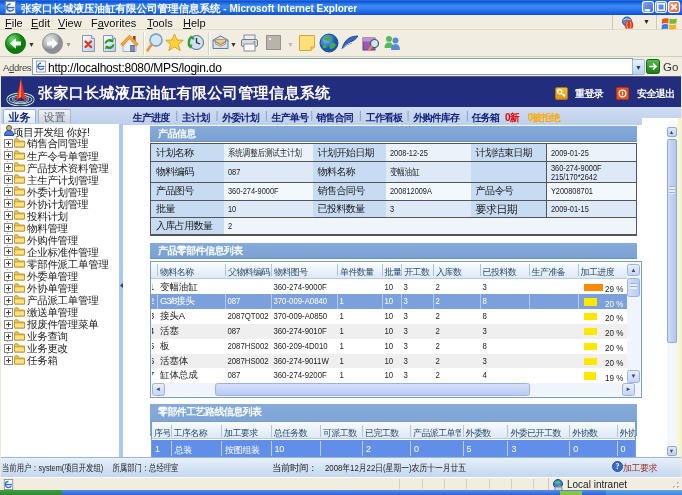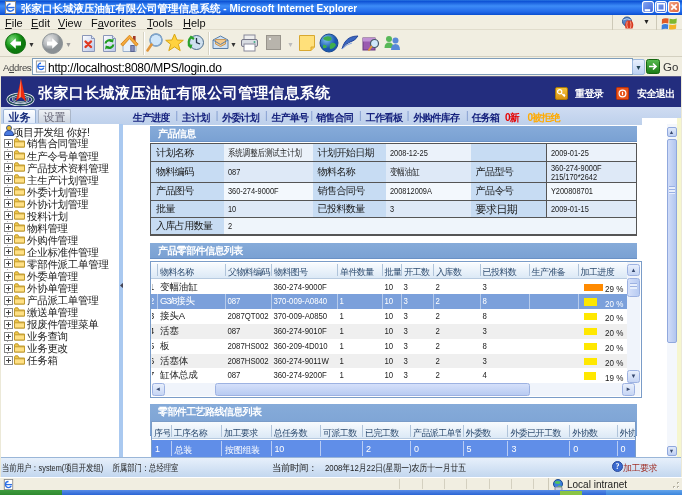--- a/index.html
+++ b/index.html
@@ -447,32 +447,32 @@
 <div class="abs" style="left:150px;top:142.5px;width:487px;height:93.0px;background:#555"></div>
 <div class="abs" style="left:151px;top:143.5px;width:73px;height:17.0px;background:#c7dcf3;overflow:hidden"></div>
 <div class="abs nw" style="left:151px;top:143.5px;width:103px;height:17.0px;font-size:10px;color:#1a1a1a;letter-spacing:-0.6px;line-height:17.0px;padding-left:5px">计划名称</div>
 <div class="abs" style="left:224px;top:143.5px;width:88.60000000000002px;height:17.0px;background:#ebf2fa;overflow:hidden"></div>
 <div class="abs nw" style="left:224px;top:143.5px;width:118.60000000000002px;height:17.0px;font-size:9.5px;color:#1a1a1a;letter-spacing:0px;transform:scaleX(0.78);transform-origin:left;line-height:17.0px;padding-left:5px">系统调整后测试主计划</div>
 <div class="abs" style="left:312.6px;top:143.5px;width:73.39999999999998px;height:17.0px;background:#c7dcf3;overflow:hidden"></div>
 <div class="abs nw" style="left:312.6px;top:143.5px;width:103.39999999999998px;height:17.0px;font-size:10px;color:#1a1a1a;letter-spacing:-0.6px;line-height:17.0px;padding-left:5px">计划开始日期</div>
 <div class="abs" style="left:386px;top:143.5px;width:84.60000000000002px;height:17.0px;background:#ebf2fa;overflow:hidden"></div>
 <div class="abs nw" style="left:386px;top:143.5px;width:114.60000000000002px;height:17.0px;font-size:9.5px;color:#1a1a1a;letter-spacing:0px;transform:scaleX(0.78);transform-origin:left;line-height:17.0px;padding-left:5px">2008-12-25</div>
 <div class="abs" style="left:470.6px;top:143.5px;width:75.89999999999998px;height:17.0px;background:#c7dcf3;overflow:hidden"></div>
+<div class="abs nw" style="left:470.6px;top:143.5px;width:105.89999999999998px;height:17.0px;font-size:10px;color:#1a1a1a;letter-spacing:-0.6px;line-height:17.0px;padding-left:5px">计划结束日期</div>
 <div class="abs" style="left:546.5px;top:143.5px;width:89.5px;height:17.0px;background:#ebf2fa;overflow:hidden"></div>
 <div class="abs nw" style="left:546.5px;top:143.5px;width:119.5px;height:17.0px;font-size:9.5px;color:#1a1a1a;letter-spacing:0px;transform:scaleX(0.78);transform-origin:left;line-height:17.0px;padding-left:5px">2009-01-25</div>
 <div class="abs" style="left:151px;top:161.5px;width:73px;height:20.5px;background:#c7dcf3;overflow:hidden"></div>
 <div class="abs nw" style="left:151px;top:161.5px;width:103px;height:20.5px;font-size:10px;color:#1a1a1a;letter-spacing:-0.6px;line-height:20.5px;padding-left:5px">物料编码</div>
 <div class="abs" style="left:224px;top:161.5px;width:88.60000000000002px;height:20.5px;background:#dee9f7;overflow:hidden"></div>
 <div class="abs nw" style="left:224px;top:161.5px;width:118.60000000000002px;height:20.5px;font-size:9.5px;color:#1a1a1a;letter-spacing:0px;transform:scaleX(0.78);transform-origin:left;line-height:20.5px;padding-left:5px">087</div>
 <div class="abs" style="left:312.6px;top:161.5px;width:73.39999999999998px;height:20.5px;background:#c7dcf3;overflow:hidden"></div>
 <div class="abs nw" style="left:312.6px;top:161.5px;width:103.39999999999998px;height:20.5px;font-size:10px;color:#1a1a1a;letter-spacing:-0.6px;line-height:20.5px;padding-left:5px">物料名称</div>
 <div class="abs" style="left:386px;top:161.5px;width:84.60000000000002px;height:20.5px;background:#dee9f7;overflow:hidden"></div>
 <div class="abs nw" style="left:386px;top:161.5px;width:114.60000000000002px;height:20.5px;font-size:9.5px;color:#1a1a1a;letter-spacing:0px;transform:scaleX(0.78);transform-origin:left;line-height:20.5px;padding-left:5px">变幅油缸</div>
 <div class="abs" style="left:470.6px;top:161.5px;width:75.89999999999998px;height:20.5px;background:#c7dcf3;overflow:hidden"></div>
-<div class="abs nw" style="left:470.6px;top:161.5px;width:105.89999999999998px;height:20.5px;font-size:10px;color:#1a1a1a;letter-spacing:-0.6px;line-height:20.5px;padding-left:5px">产品型号</div>
 <div class="abs" style="left:546.5px;top:161.5px;width:89.5px;height:20.5px;background:#dee9f7;overflow:hidden"></div>
 <div class="abs nw" style="left:546.5px;top:161.5px;width:119.5px;height:20.5px;font-size:9.5px;color:#1a1a1a;letter-spacing:0px;transform:scaleX(0.78);transform-origin:left;line-height:9.8px;padding-top:1px;padding-left:5px">360-274-9000F<br>215/170*2642</div>
 <div class="abs" style="left:151px;top:183px;width:73px;height:16.5px;background:#c7dcf3;overflow:hidden"></div>
 <div class="abs nw" style="left:151px;top:183px;width:103px;height:16.5px;font-size:10px;color:#1a1a1a;letter-spacing:-0.6px;line-height:16.5px;padding-left:5px">产品图号</div>
 <div class="abs" style="left:224px;top:183px;width:88.60000000000002px;height:16.5px;background:#f3f8fd;overflow:hidden"></div>
 <div class="abs nw" style="left:224px;top:183px;width:118.60000000000002px;height:16.5px;font-size:9.5px;color:#1a1a1a;letter-spacing:0px;transform:scaleX(0.78);transform-origin:left;line-height:16.5px;padding-left:5px">360-274-9000F</div>
 <div class="abs" style="left:312.6px;top:183px;width:73.39999999999998px;height:16.5px;background:#c7dcf3;overflow:hidden"></div>
 <div class="abs nw" style="left:312.6px;top:183px;width:103.39999999999998px;height:16.5px;font-size:10px;color:#1a1a1a;letter-spacing:-0.6px;line-height:16.5px;padding-left:5px">销售合同号</div>
 <div class="abs" style="left:386px;top:183px;width:84.60000000000002px;height:16.5px;background:#f3f8fd;overflow:hidden"></div>
 <div class="abs nw" style="left:386px;top:183px;width:114.60000000000002px;height:16.5px;font-size:9.5px;color:#1a1a1a;letter-spacing:0px;transform:scaleX(0.78);transform-origin:left;line-height:16.5px;padding-left:5px">200812009A</div>

